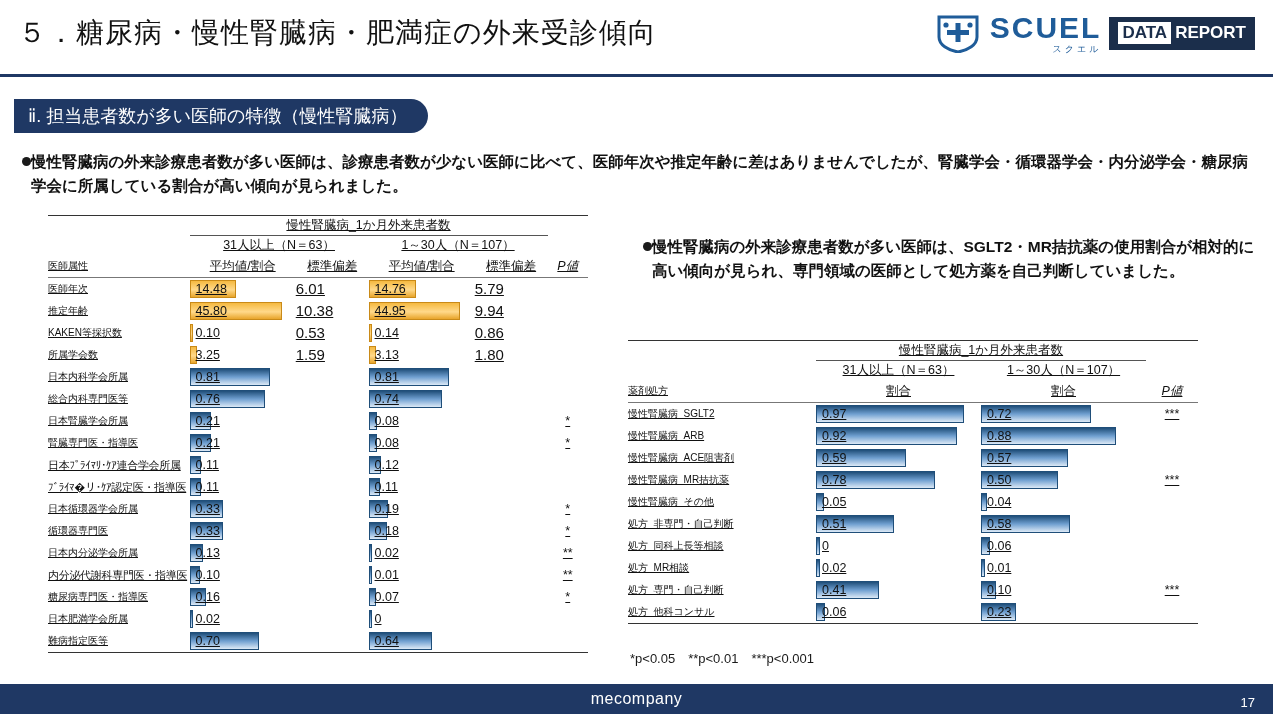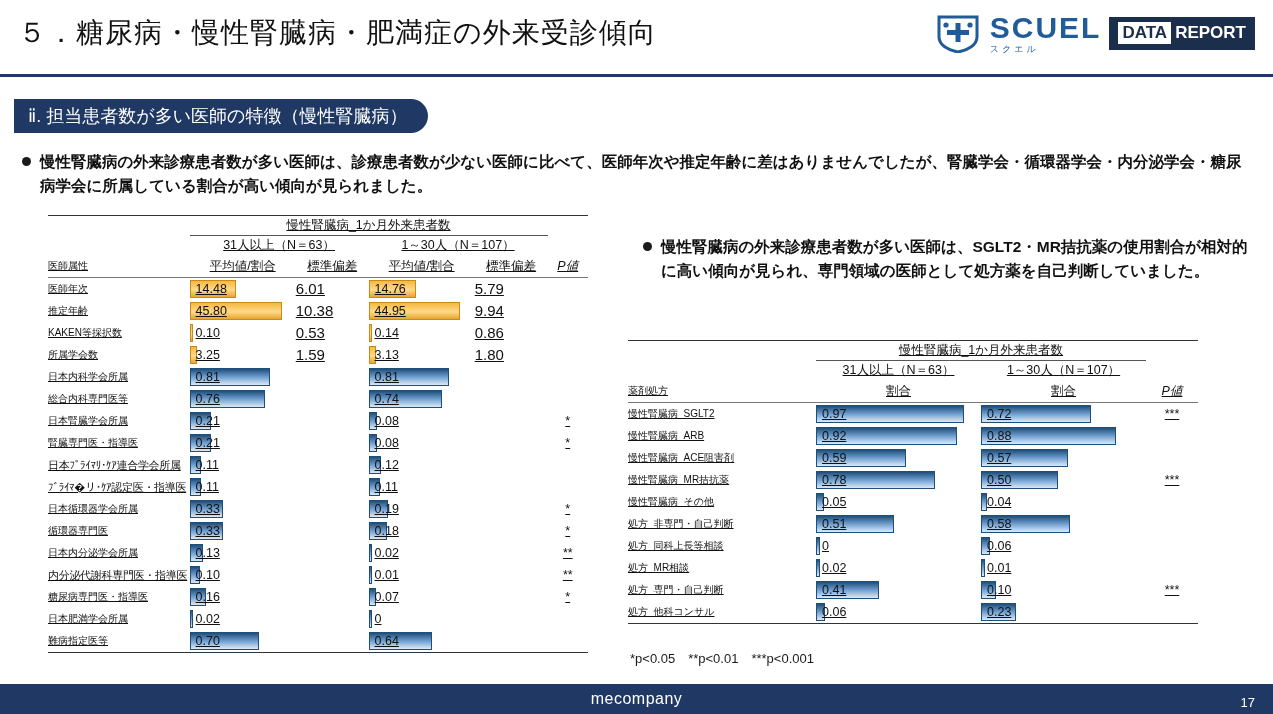--- a/index.html
+++ b/index.html
@@ -32,21 +32,21 @@
   .logo-wrap {
     position: absolute;
     right: 18px; top: 12px;
     display: flex; align-items: center; gap: 8px;
   }
   .logo-mark {
     width: 48px; height: 42px;
     display: flex; align-items: center; justify-content: center;
   }
   .scuel-text {
-    display: flex; flex-direction: column; align-items: flex-start; line-height: 1;
+    display: flex; flex-direction: column; align-items: flex-end; line-height: 1;
   }
   .scuel-main {
     font-size: 30px; font-weight: bold; color: #1f5c99; letter-spacing: 2px;
   }
   .scuel-sub {
     font-size: 9px; color: #1f5c99; letter-spacing: 3px; margin-top: 2px;
   }
   .data-report {
     background: #1b2e4b; color: #fff;
     font-size: 17px; font-weight: bold;
@@ -67,21 +67,20 @@
     display: flex; align-items: center;
     padding: 0 20px 0 14px;
     border-top-right-radius: 17px;
     border-bottom-right-radius: 17px;
   }
 
   
   .bullet-block {
     position: absolute;
     display: flex;
-    gap: 9px;
   }
   .bullet-dot {
     flex: 0 0 auto;
     width: 9px; height: 9px; border-radius: 50%;
     background: #1a1a1a;
     margin-top: 7px;
   }
   .bullet-text {
     font-size: 15.5px;
     line-height: 1.55;

